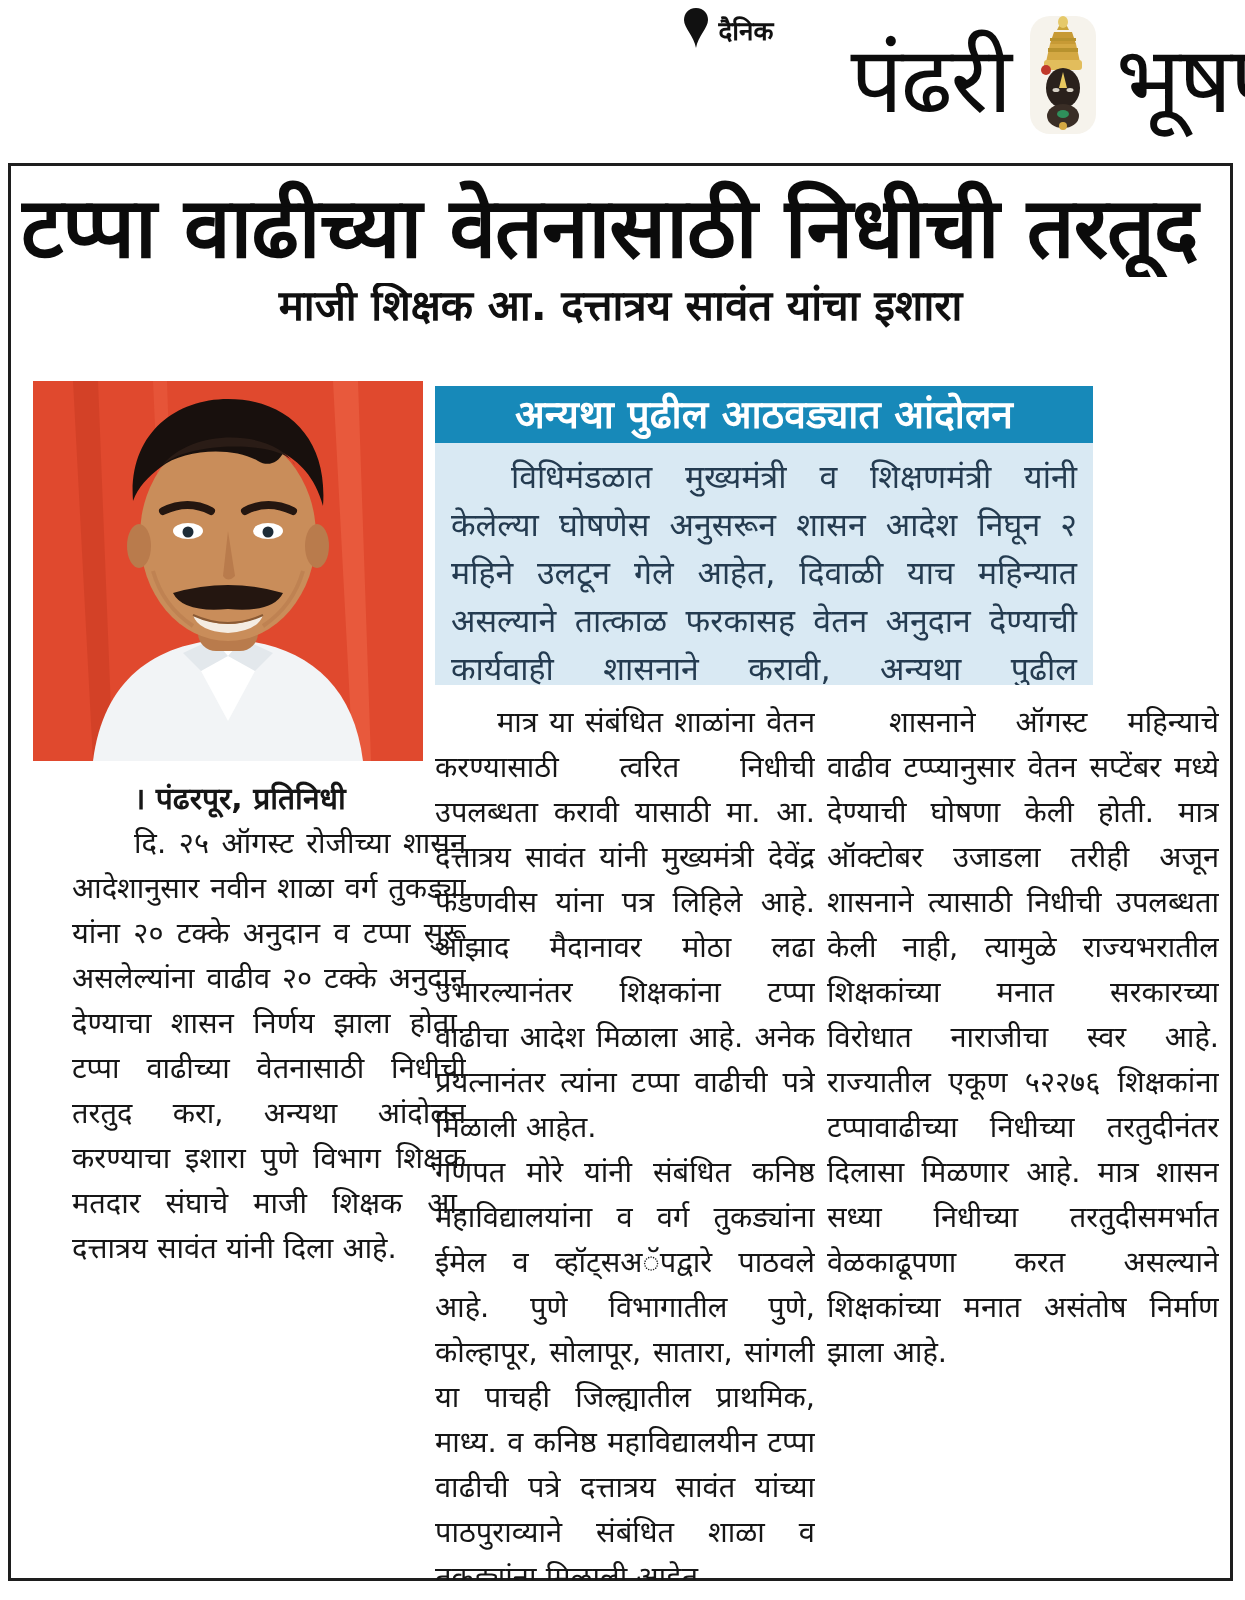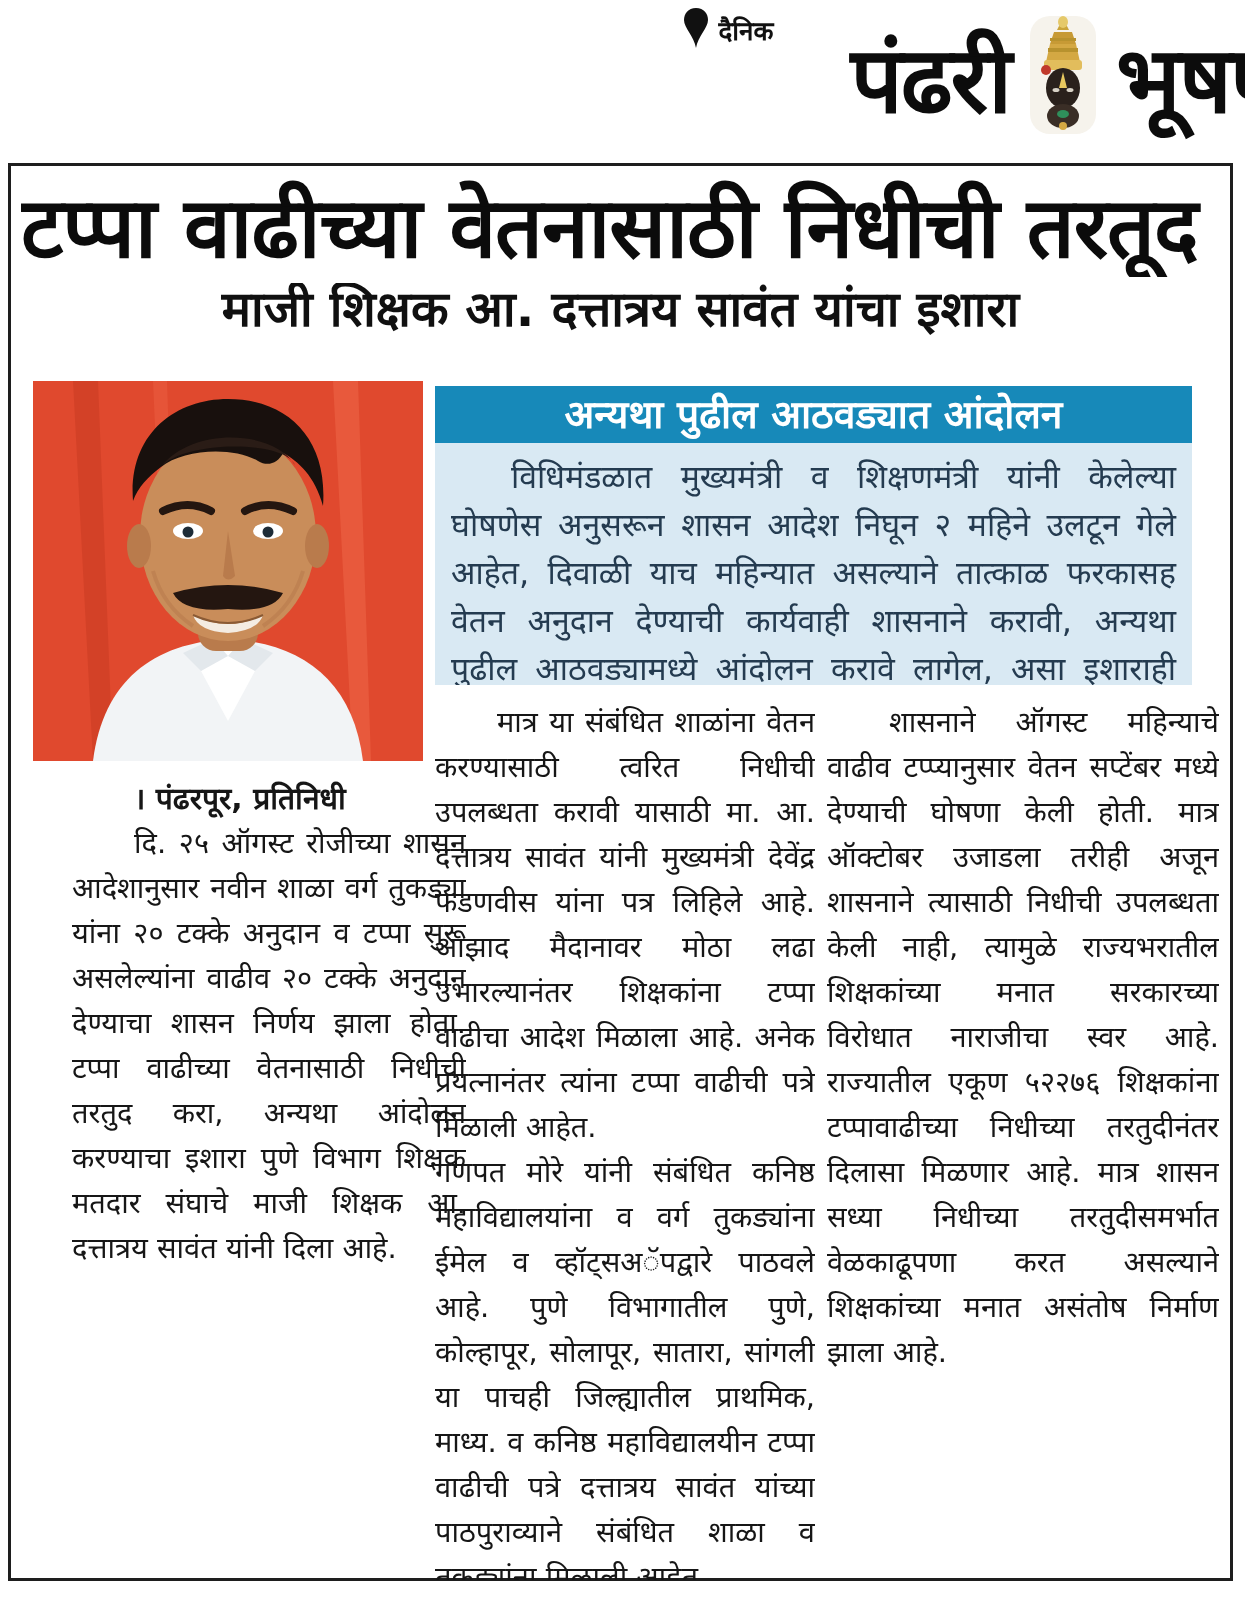--- a/index.html
+++ b/index.html
@@ -7,40 +7,40 @@
     width:1245px;height:1600px;position:relative;background:#ffffff;
     font-family:"DejaVu Sans","Liberation Sans",sans-serif;color:#111;
     overflow:hidden;
   }
   
   .masthead{position:absolute;top:0;left:0;width:1245px;height:150px;text-align:center;}
   .masthead-inner{position:relative;display:inline-block;height:150px;}
   .m-tagline{position:absolute;top:12px;left:96px;font-size:26px;font-weight:bold;color:#111;}
   .pin{position:absolute;top:6px;left:58px;}
   .m-row{position:absolute;top:28px;left:0;width:900px;display:flex;align-items:flex-start;justify-content:center;gap:14px;}
-  .m-word{font-size:92px;line-height:105px;font-weight:bold;color:#0c0c0c;letter-spacing:-2px;white-space:nowrap;}
+  .m-word{font-size:92px;line-height:105px;font-weight:normal;color:#0c0c0c;letter-spacing:-2px;white-space:nowrap;}
   .deity{margin-top:-14px;}
   
   .article-box{
     position:absolute;left:8px;top:163px;width:1225px;height:1418px;
     border:3px solid #1e1e1e;background:#fff;box-sizing:border-box;
   }
   .headline{
     margin:14px 10px 0 10px;text-align:center;font-weight:bold;color:#0b0b0b;
     font-size:84px;line-height:1.15;letter-spacing:-1px;white-space:nowrap;overflow:hidden;
   }
   .subheadline{
     margin:6px 10px 0 10px;text-align:center;font-weight:bold;color:#101010;
-    font-size:49px;line-height:1.1;white-space:nowrap;overflow:hidden;
+    font-size:42px;line-height:1.1;white-space:nowrap;overflow:hidden;
   }
   .content{position:absolute;left:0;top:212px;right:0;bottom:0;}
   
   .photo{position:absolute;left:22px;top:3px;width:390px;height:380px;overflow:hidden;}
   
-  .infobox{position:absolute;left:424px;top:8px;width:757px;}
+  .infobox{position:absolute;left:424px;top:8px;width:658px;}
   .infobox-title{
     background:#1789b9;color:#ffffff;font-weight:bold;font-size:39px;
     text-align:center;height:57px;line-height:57px;white-space:nowrap;overflow:hidden;
   }
   .infobox-body{
     background:#d9e9f3;color:#243b50;font-size:32px;line-height:48px;
     padding:10px 16px 14px 16px;text-align:justify;text-indent:60px;
     height:218px;overflow:hidden;
   }
   

